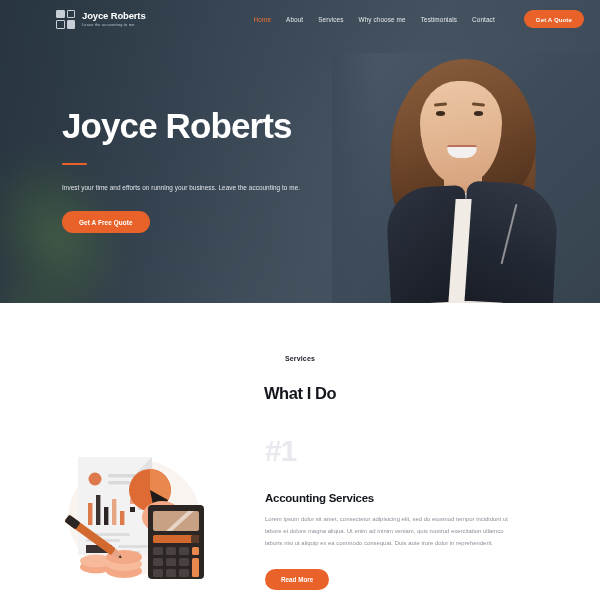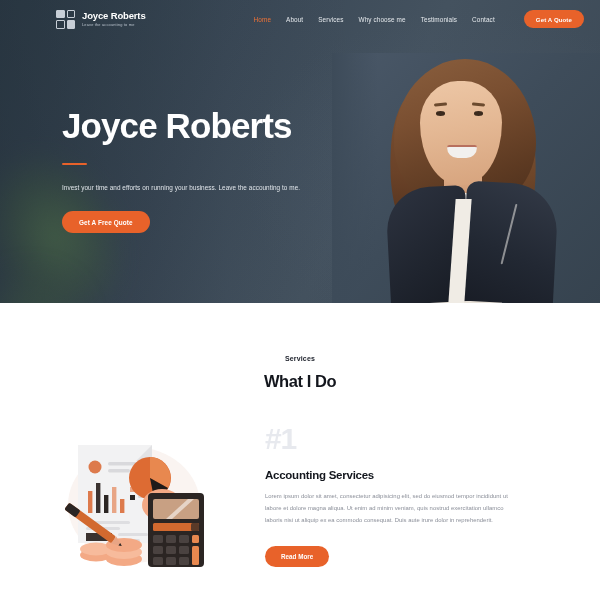--- a/index.html
+++ b/index.html
@@ -271,21 +271,21 @@
     padding-top:52px;
   }
   .sec-head { text-align:center; }
   .sec-eyebrow {
     font-size:7px;
     font-weight:700;
     color:#20242e;
     letter-spacing:.15px;
   }
   .sec-title {
-    margin-top:10px;
+    margin-top:22px;
     font-size:16.5px;
     font-weight:700;
     color:#13161d;
     letter-spacing:-.45px;
   }
 
   .svc-row {
     margin-top:36px;
     display:flex;
     align-items:flex-start;
@@ -301,21 +301,21 @@
     padding-right:34px;
   }
   .svc-num {
     font-size:30px;
     font-weight:700;
     color:#e7e9ee;
     line-height:.82;
     letter-spacing:-1.2px;
   }
   .svc-title {
-    margin-top:17px;
+    margin-top:28px;
     font-size:11.5px;
     font-weight:700;
     color:#13161d;
     letter-spacing:-.25px;
   }
   .svc-text {
     margin-top:9px;
     font-size:5.9px;
     line-height:2.05;
     color:#8b8f99;

